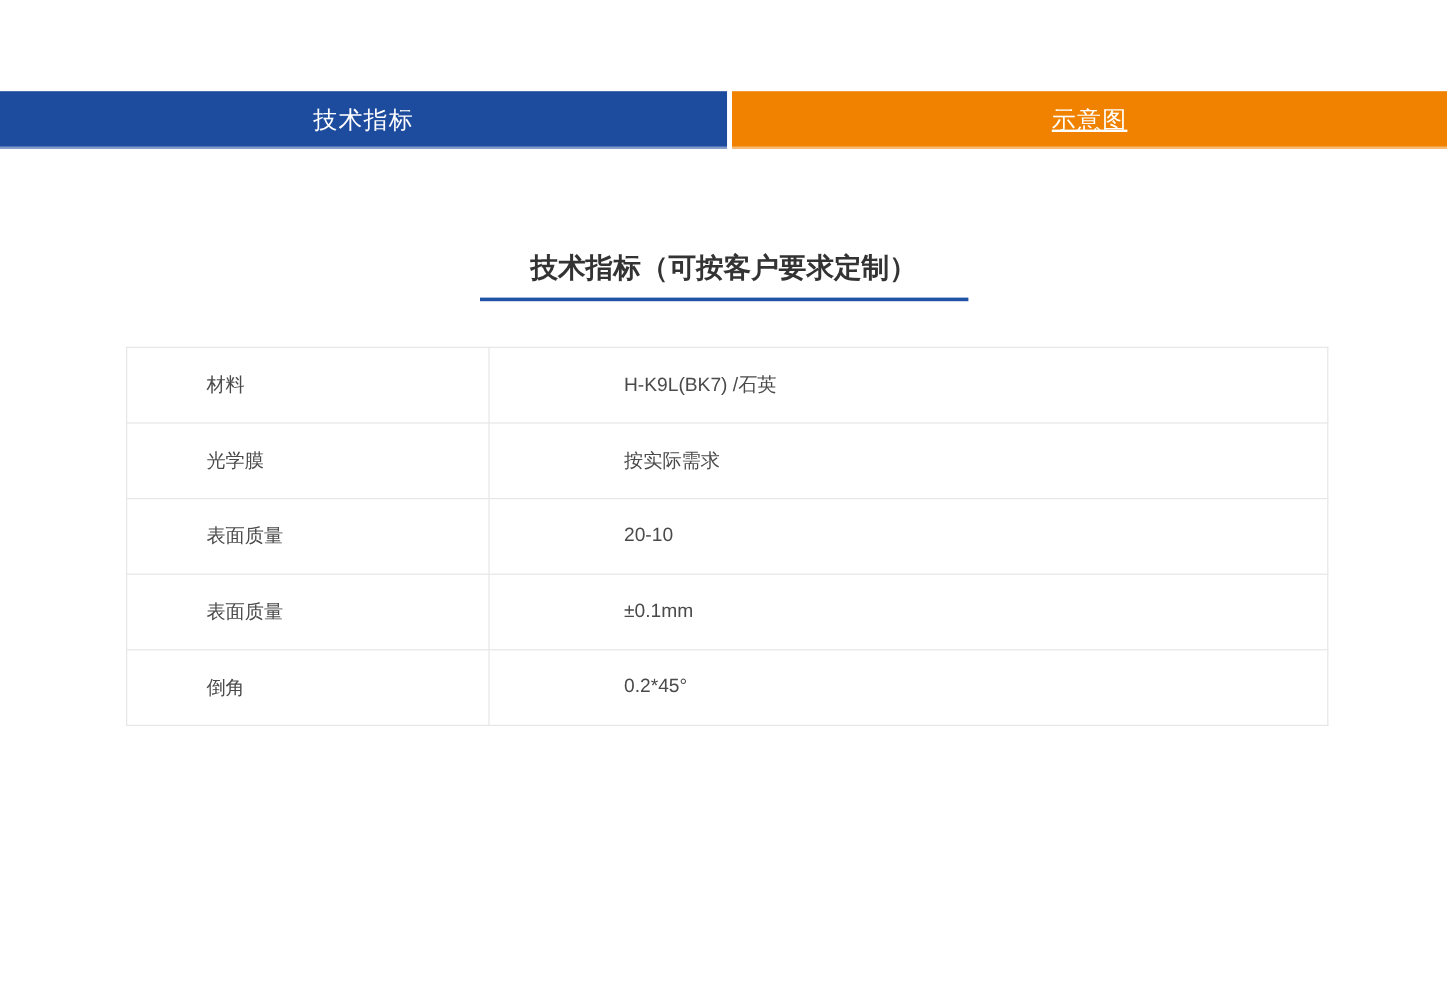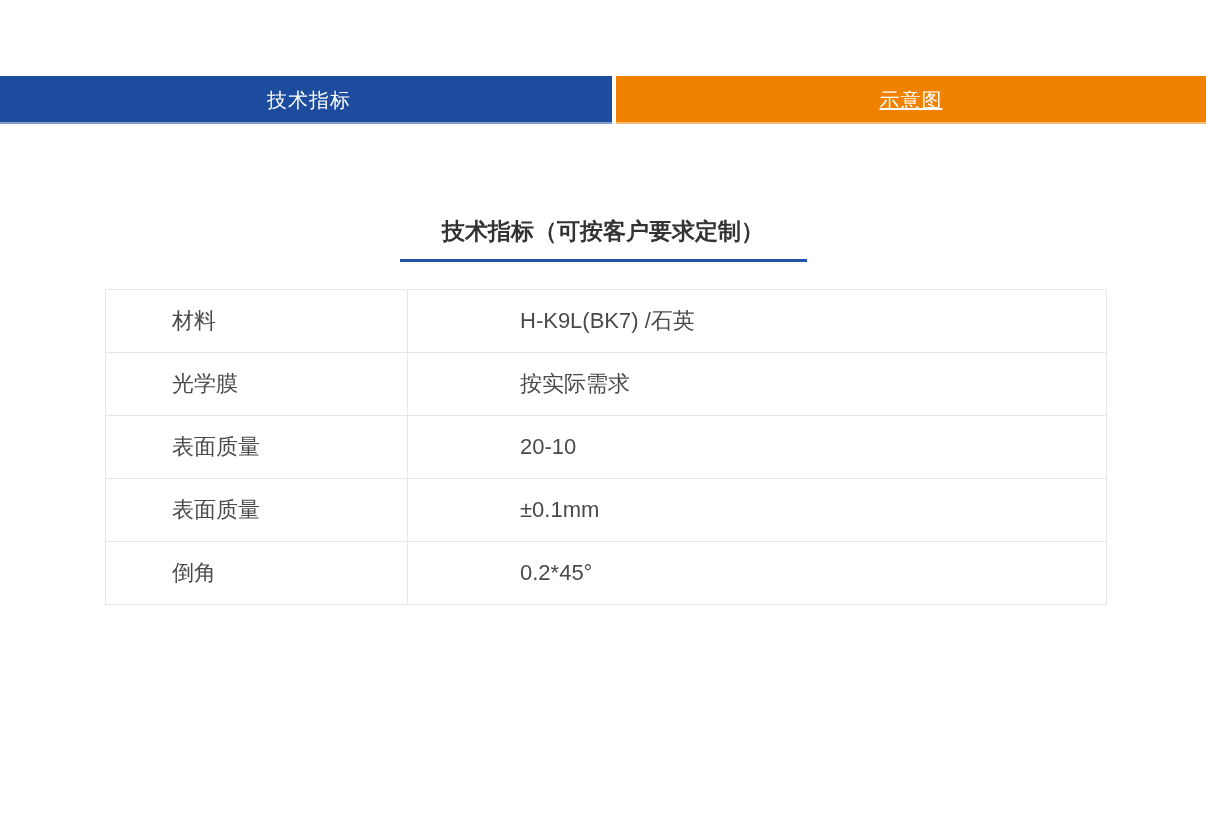--- a/index.html
+++ b/index.html
@@ -32,21 +32,20 @@
     justify-content: center;
     color: #ffffff;
     font-size: 20px;
     letter-spacing: 1px;
     cursor: pointer;
     box-shadow: inset 0 -2px 0 rgba(255,255,255,0.45);
   }
   .tab-blue {
     width: 606px;
     background: #1d4b9d;
-    padding-left: 6px;
   }
   .tab-gap {
     width: 4px;
     height: 48px;
     background: #ffffff;
   }
   .tab-orange {
     flex: 1;
     background: #f08200;
     text-decoration: underline;
@@ -54,21 +53,21 @@
 
   
   .title-block {
     position: absolute;
     top: 203px;
     left: 0;
     width: 1206px;
     text-align: center;
   }
   .title {
-    margin: 12px;
+    margin: 4px;
     font-size: 23px;
     font-weight: 700;
     color: #333333;
     line-height: 32px;
   }
   .title-underline {
     width: 407px;
     height: 3px;
     background: #2053a6;
     margin: 9px auto 0 auto;
@@ -79,21 +78,21 @@
     position: absolute;
     top: 289px;
     left: 105px;
     width: 1002px;
     border-collapse: collapse;
     table-layout: fixed;
   }
   .spec-table td {
     border: 1px solid #e7e7e7;
     height: 63px;
-    font-size: 22px;
+    font-size: 16px;
     color: #4a4a4a;
     vertical-align: middle;
     background: #ffffff;
   }
   td.label-cell {
     width: 302px;
     padding-left: 66px;
     box-sizing: border-box;
   }
   td.value-cell {

